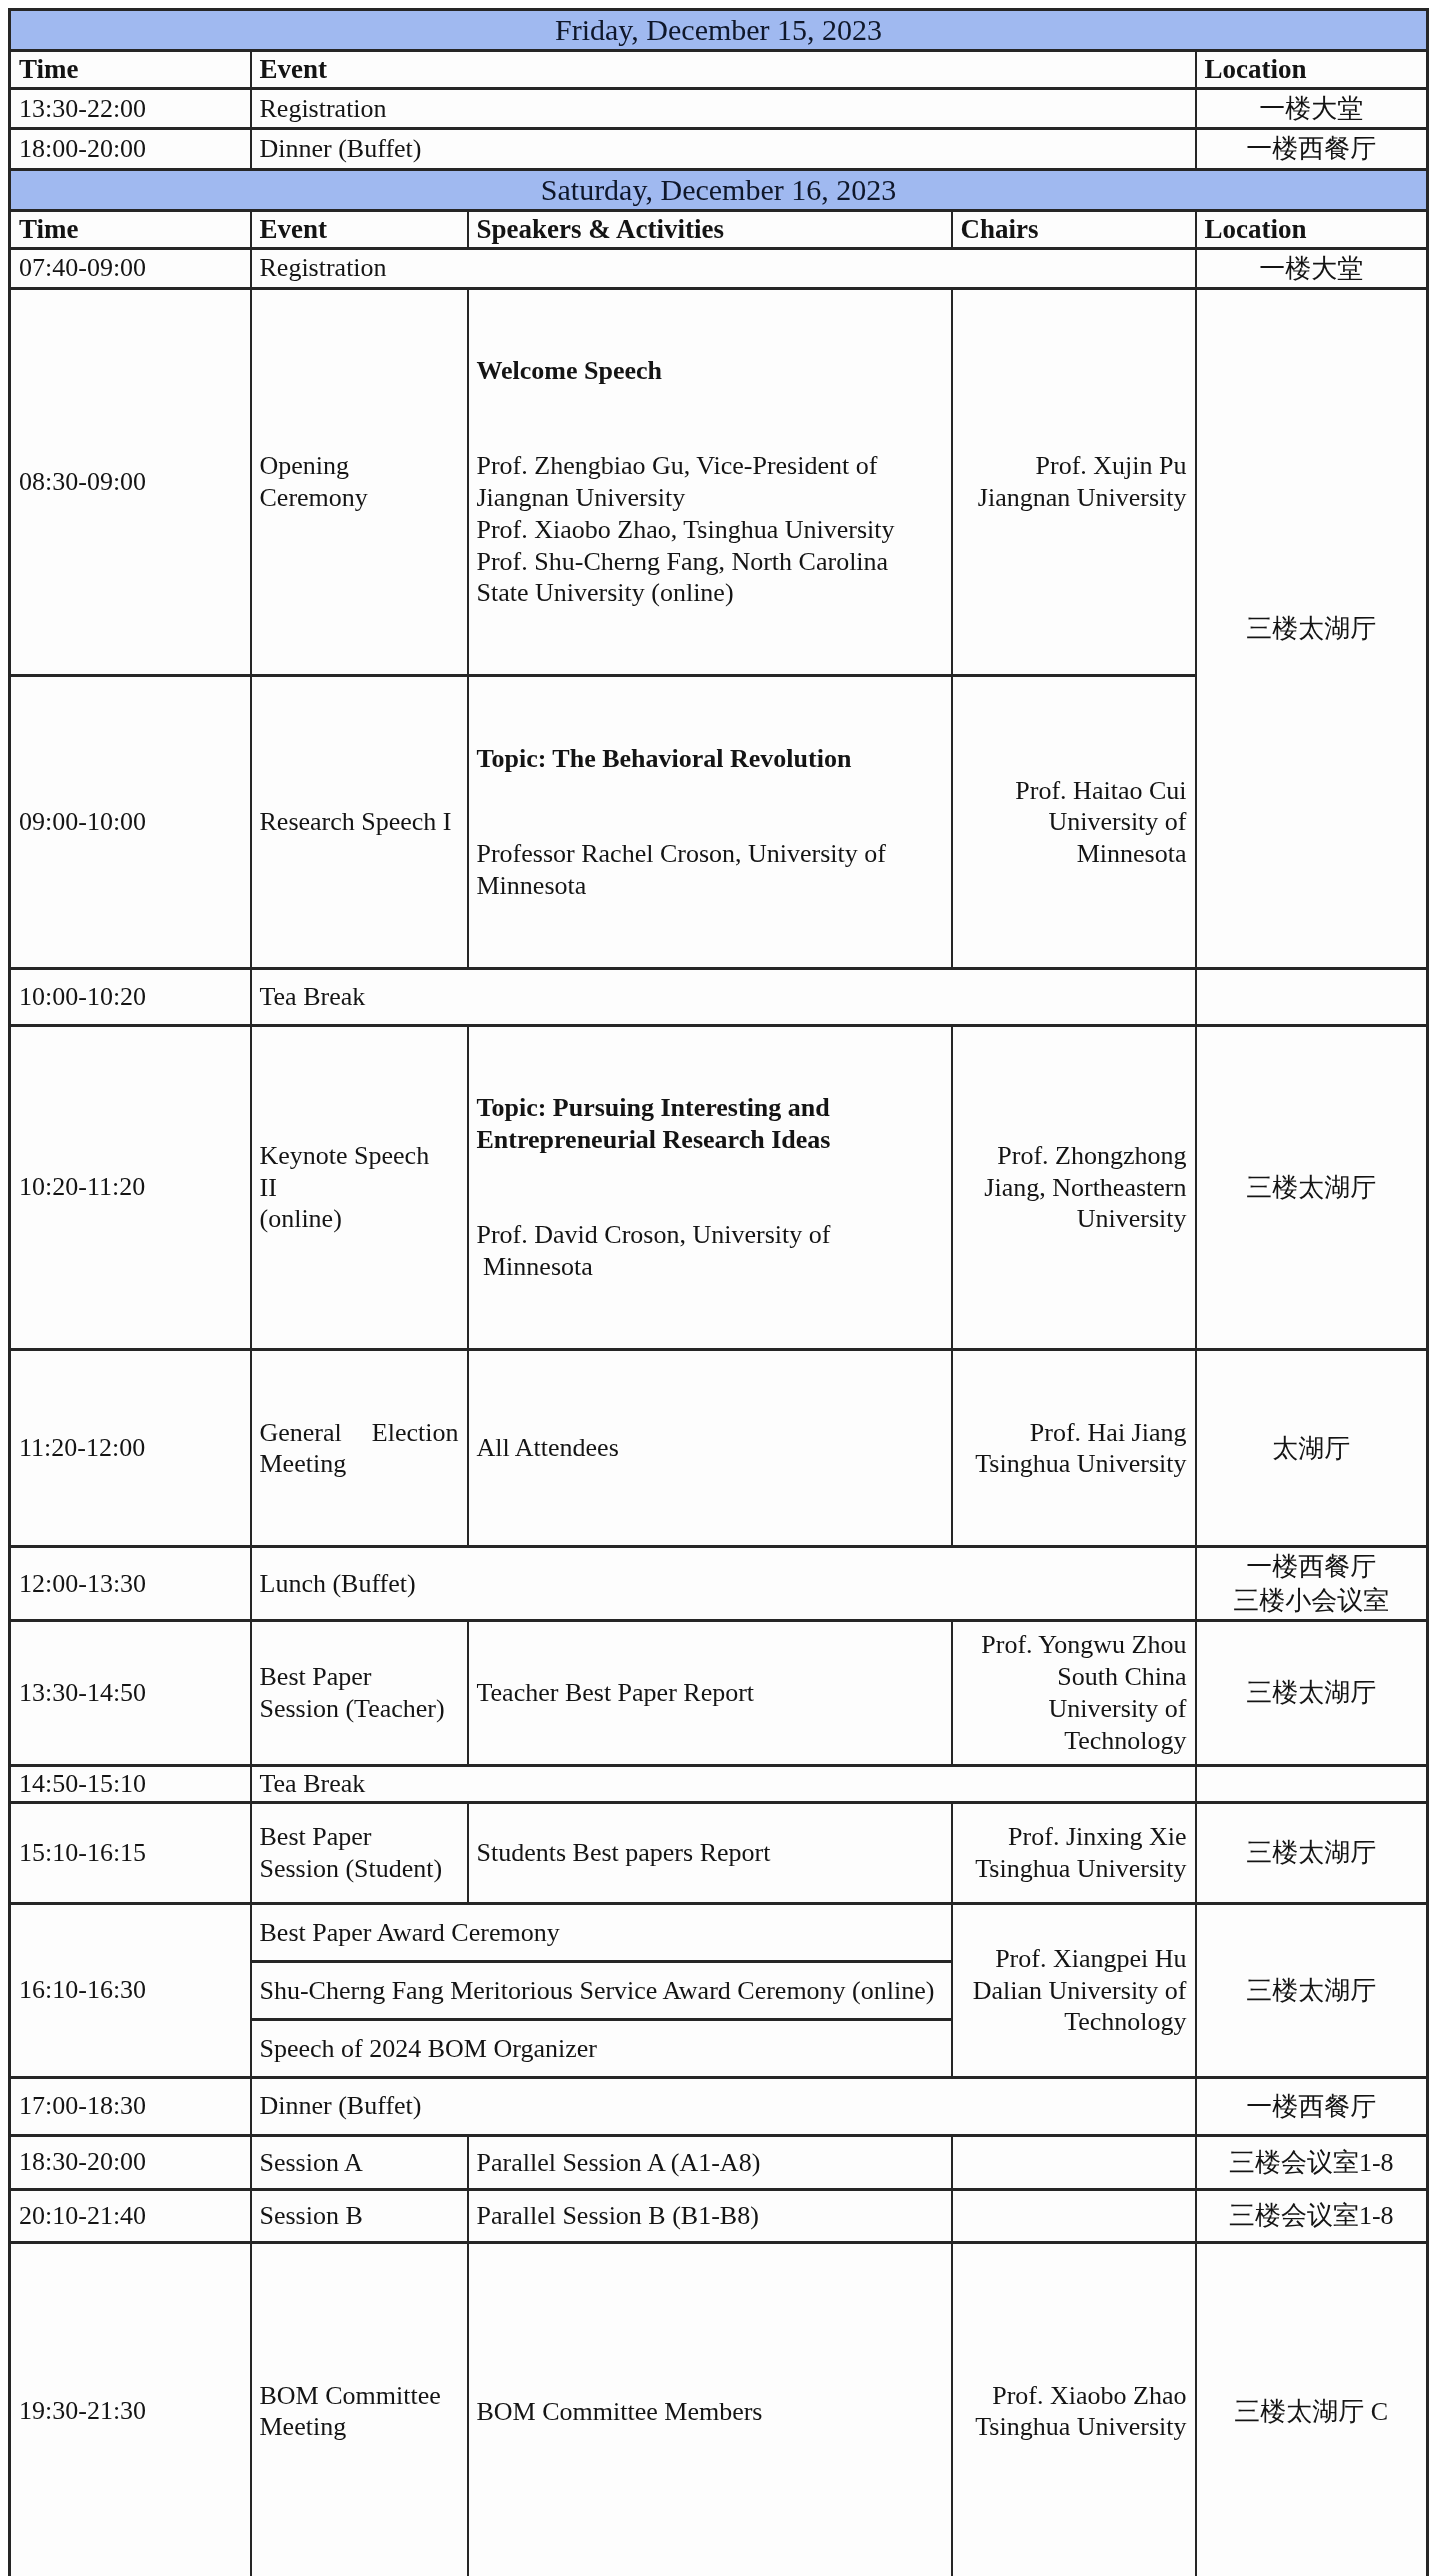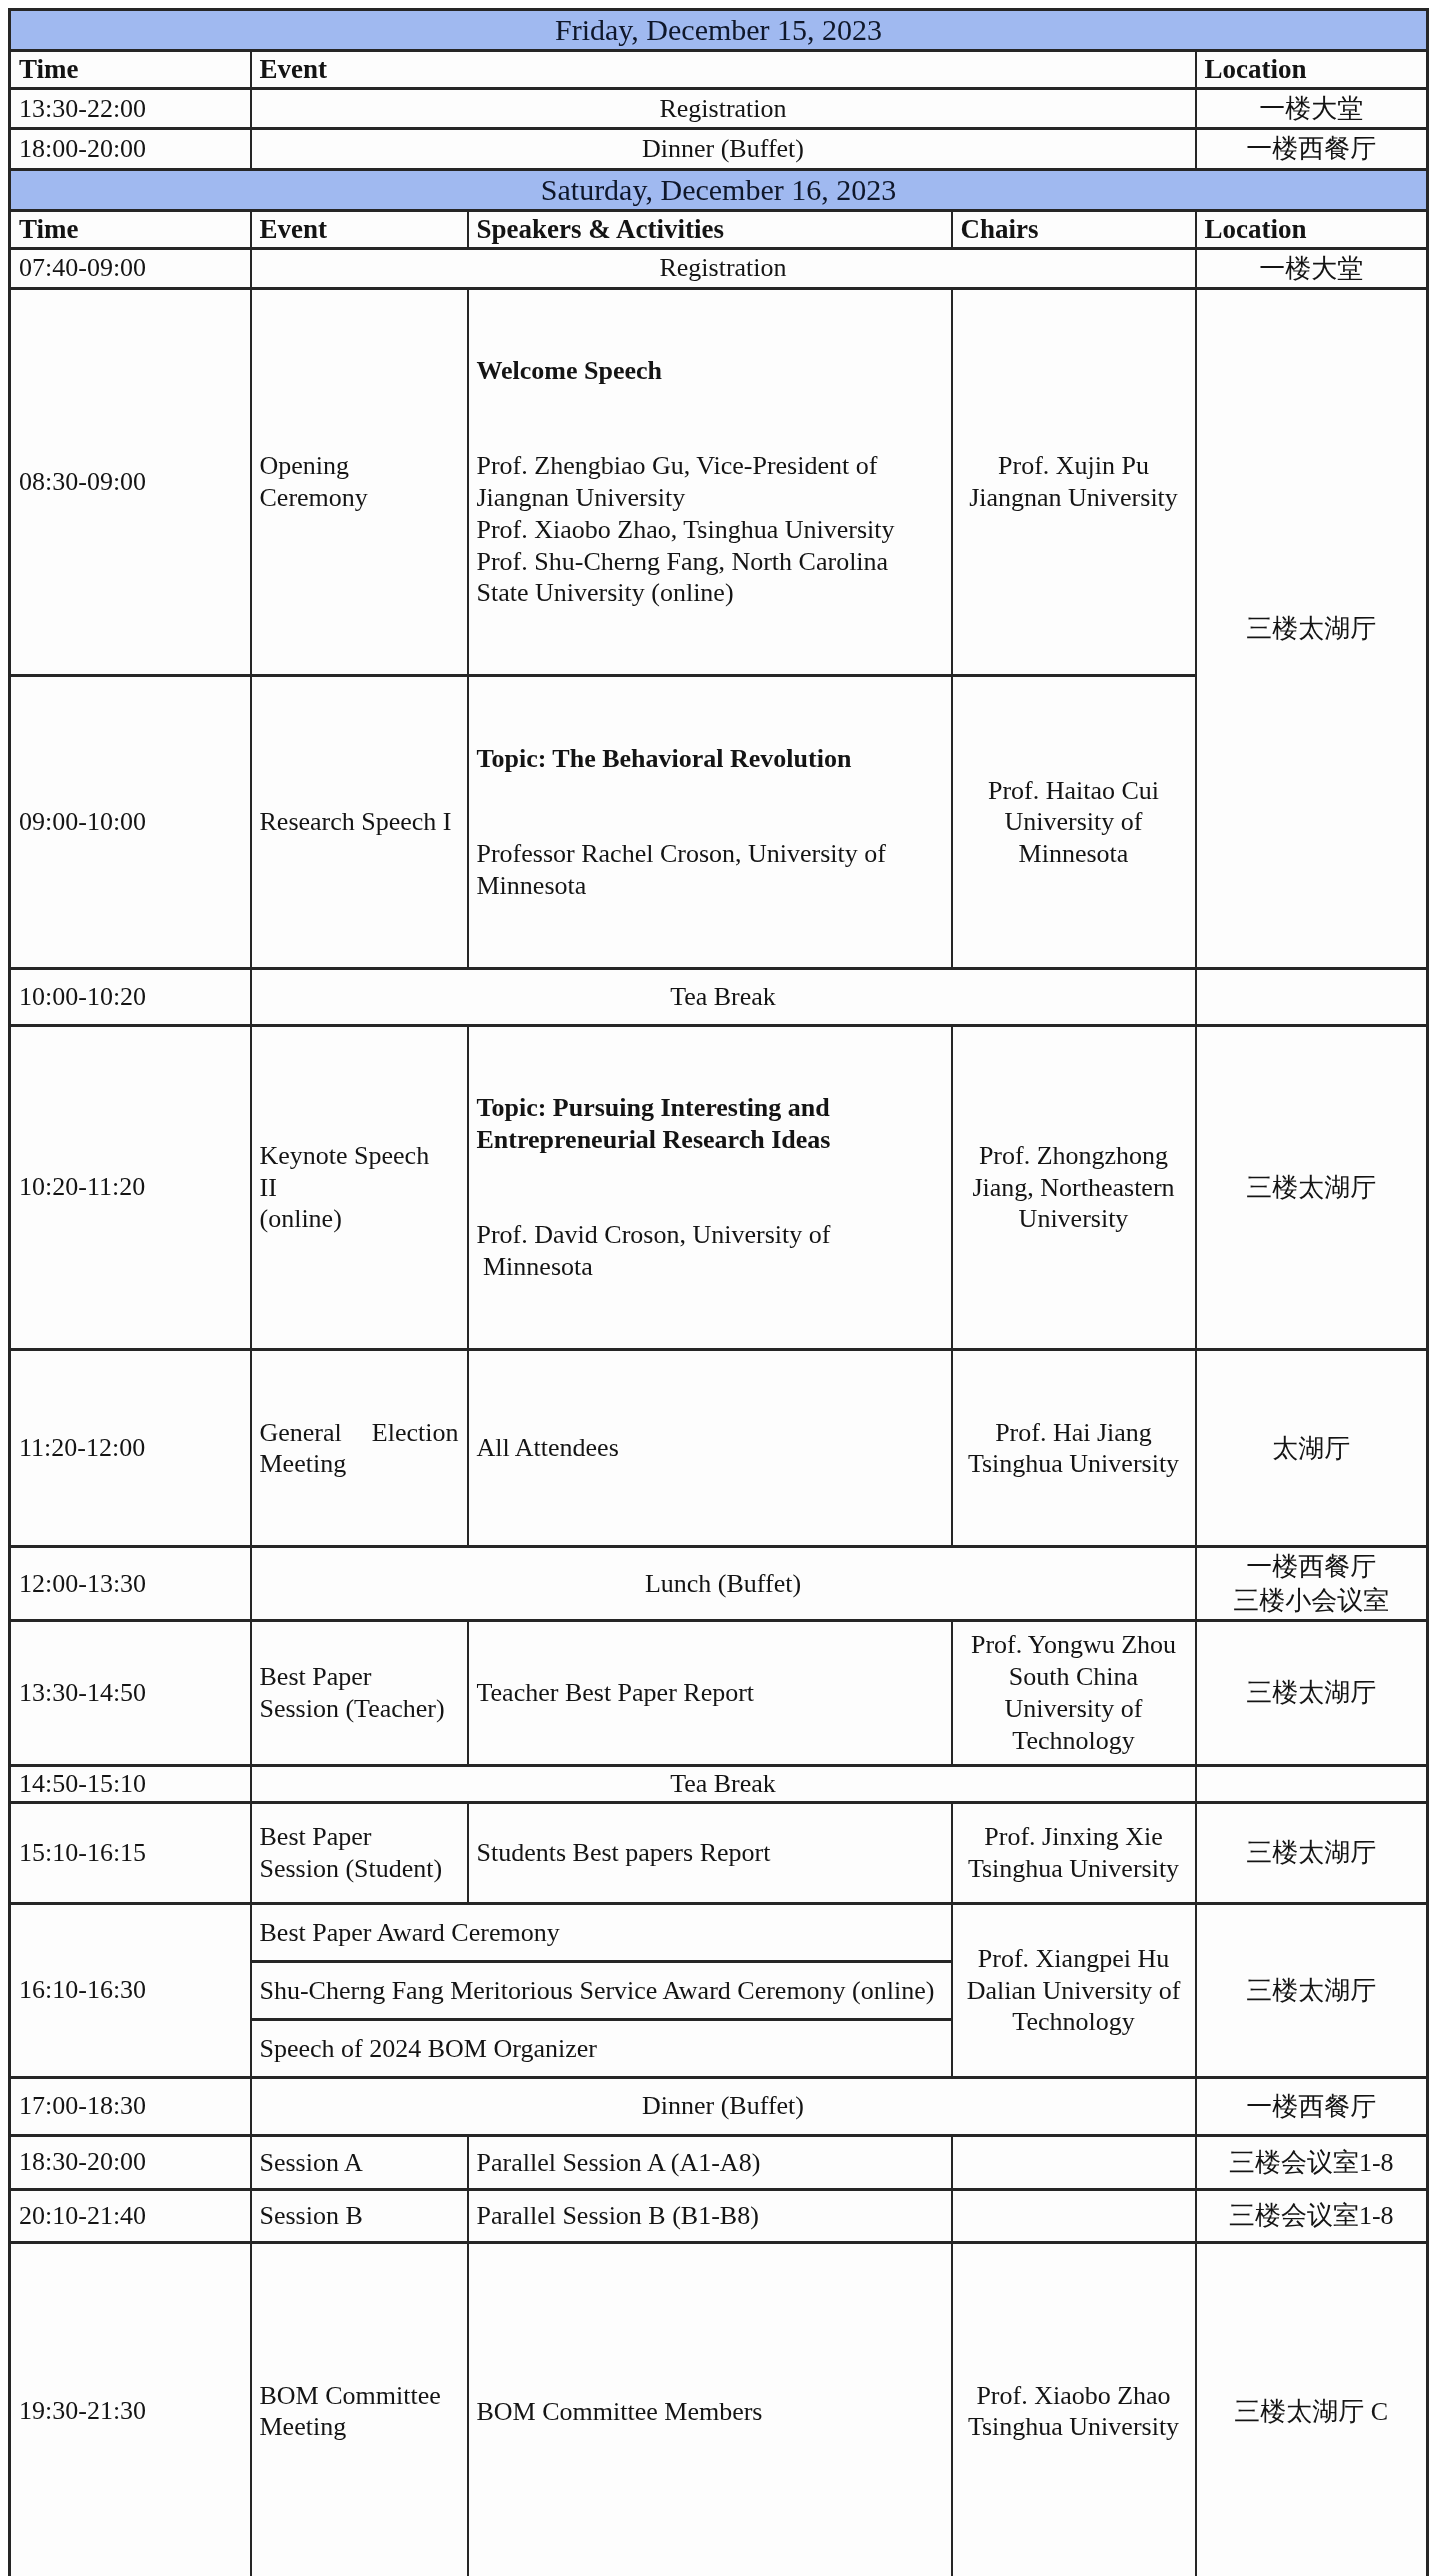--- a/index.html
+++ b/index.html
@@ -31,23 +31,23 @@
     background: #a0b9f0;
     text-align: center;
     font-weight: normal;
     font-size: 30px;
     color: #0f172a;
   }
   tr.hdr td { text-align: left; font-weight: bold; font-size: 27px; }
   td.t   { }
   td.ev  { text-align: left; white-space: pre-wrap; line-height: 1.22; }
   td.sp  { text-align: left; white-space: pre-wrap; line-height: 1.22; }
-  td.ch  { text-align: center; white-space: pre-wrap; line-height: 1.22; }
+  td.ch  { text-align: right; white-space: pre-wrap; line-height: 1.22; }
   td.loc { text-align: center; white-space: pre-wrap; line-height: 1.28; }
-  td.merge { text-align: center; }
+  td.merge { }
   td.hide-r { border-right-style: hidden; }
   td.hide-l { border-left-style: hidden; }
   .sp-title { display: block; font-weight: bold; }
   .sp-body  { display: block; }
   .js-lines div { text-align: justify; text-align-last: justify; }
   .js-lines div:last-child { text-align-last: left; }
 </style>
 </head>
 <body>
 

